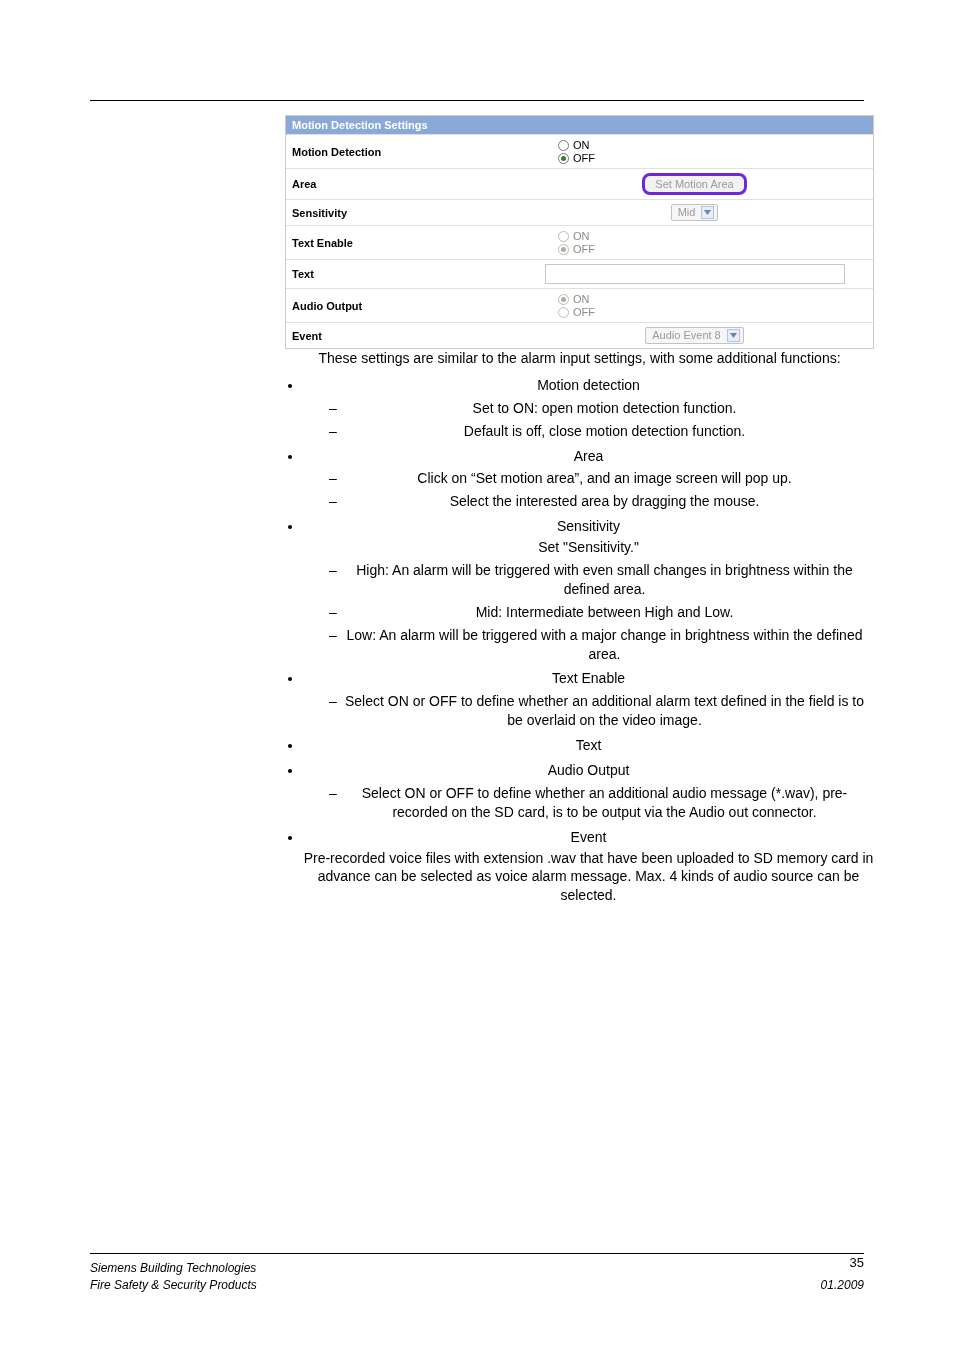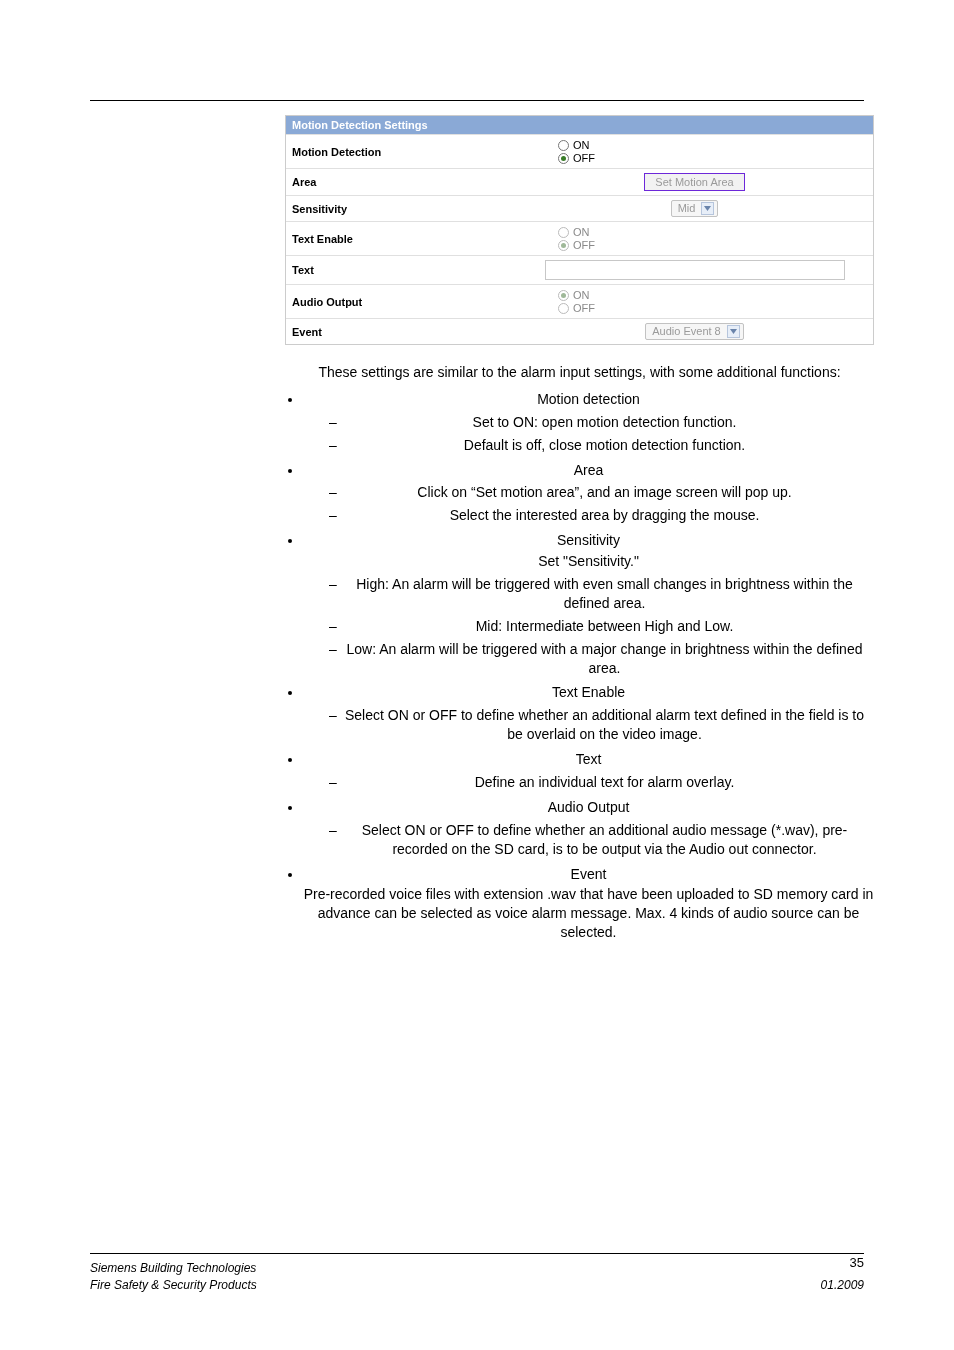--- a/index.html
+++ b/index.html
@@ -29,21 +29,20 @@
     position: absolute;
     left: 285px;
     right: 80px;
     top: 115px;
   }
 
   
   .panel {
     border: 1px solid #ccc;
     font-size: 11px;
-    margin-bottom: 18px;
     background: #fff;
   }
   .panel-header {
     background: #8aa9d6;
     color: #fff;
     font-weight: bold;
     padding: 3px 6px;
     font-size: 11px;
   }
   .panel-row {
@@ -91,26 +90,26 @@
   .rad.disabled { color: #8a8a8a; }
   .rad.disabled .radio { border-color: #bbb; }
   .rad .radio .dot {
     width: 5px; height: 5px; border-radius: 50%;
     background: #3a7d2a;
   }
   .rad.disabled .radio .dot { background: #9fb899; }
 
   .btn {
     display: inline-block;
-    border: 1px solid #6d28d9;
+    border: 3px solid #6d28d9;
     background: #f2f2f2;
     color: #9a9a9a;
     padding: 2px 10px;
     font-size: 11px;
-    border-radius: 0;
+    border-radius: 8px;
     cursor: default;
   }
   .select {
     display: inline-flex;
     border: 1px solid #c2c2c2;
     background: #f6f6f6;
     color: #9a9a9a;
     font-size: 11px;
     border-radius: 2px;
     padding: 1px 3px 1px 6px;
@@ -325,23 +324,20 @@
 
       <li>
         <span>Text Enable</span>
         <ul>
           <li>Select ON or OFF to define whether an additional alarm text defined in the field is to be overlaid on the video image.</li>
         </ul>
       </li>
 
       <li>
         <span>Text</span>
-        <ul>
-          <li>Define an individual text for alarm overlay.</li>
-        </ul>
       </li>
 
       <li>
         <span>Audio Output</span>
         <ul>
           <li>Select ON or OFF to define whether an additional audio message (*.wav), pre-recorded on the SD card, is to be output via the Audio out connector.</li>
         </ul>
       </li>
 
       <li>

